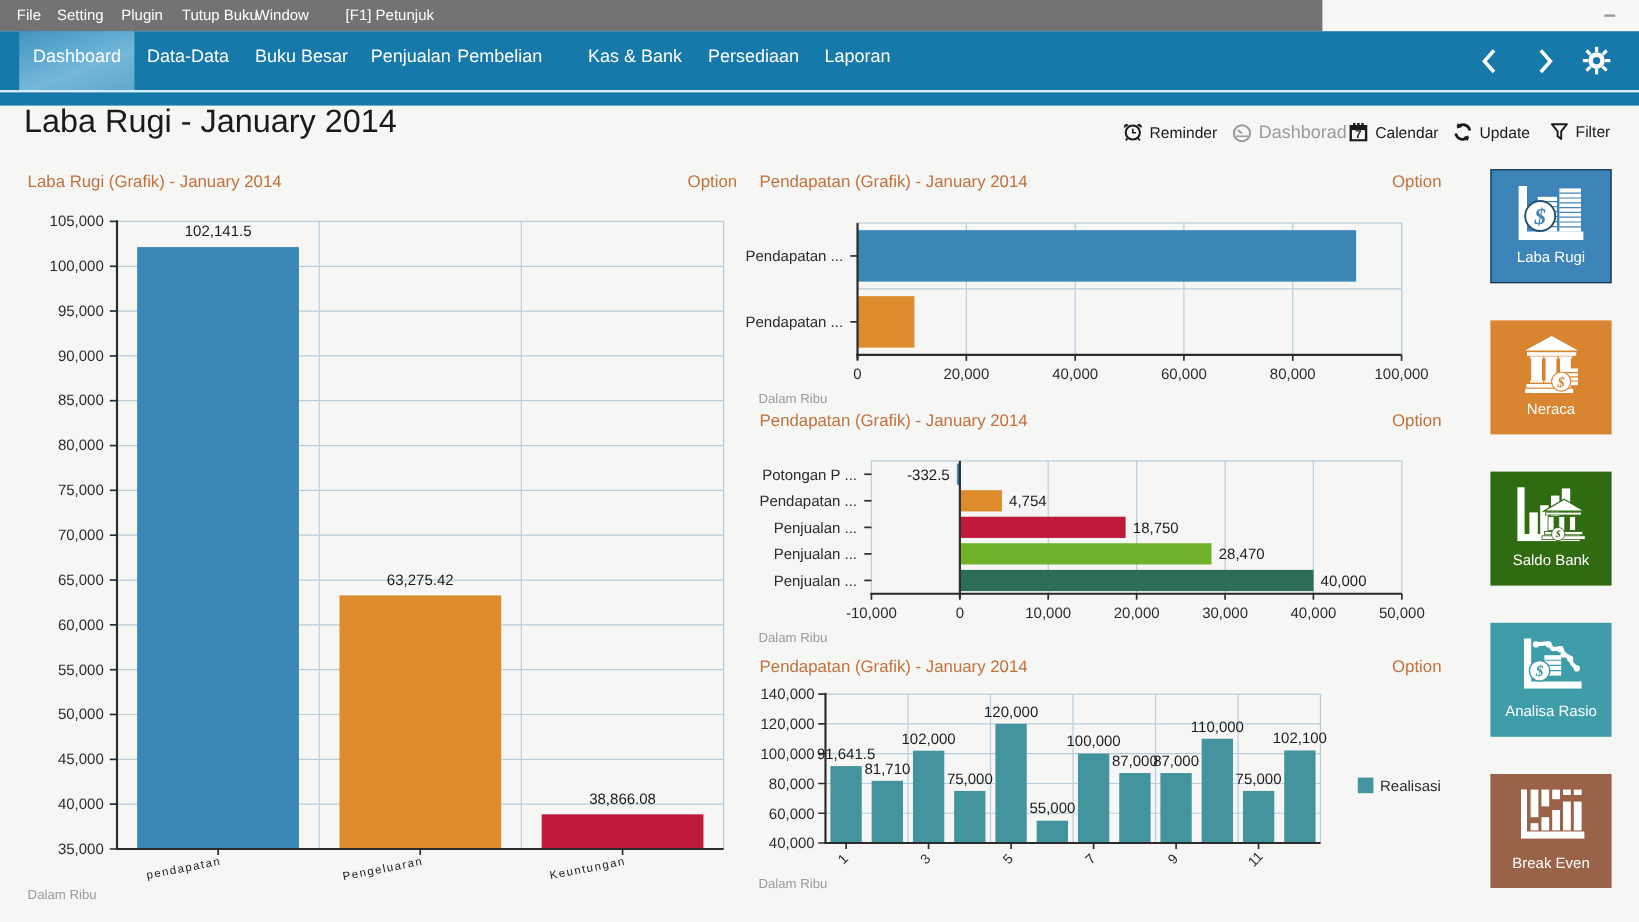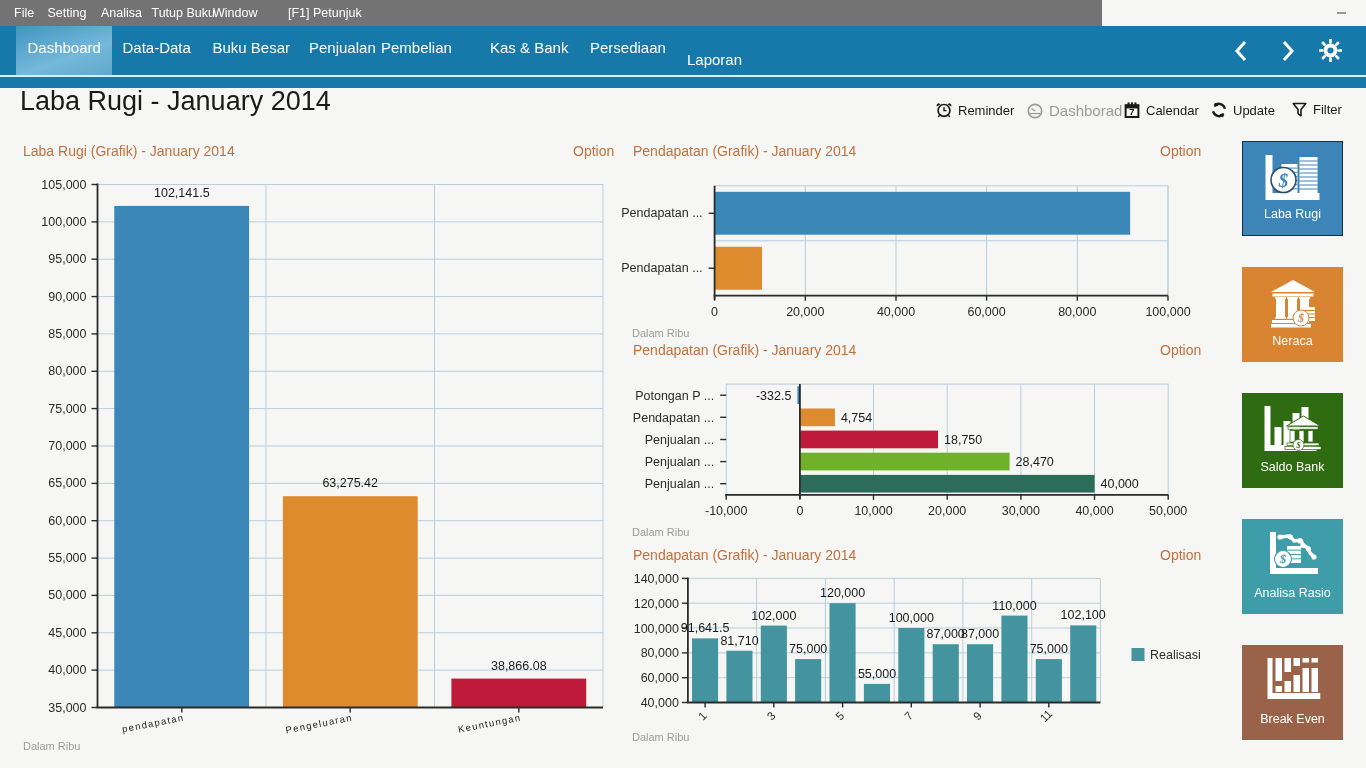--- a/index.html
+++ b/index.html
@@ -3,36 +3,36 @@
 <style>
 *{margin:0;padding:0;box-sizing:border-box;}
 html,body{width:1366px;height:768px;overflow:hidden;background:#f6f6f4;font-family:"Liberation Sans",sans-serif;}
 .otitle{position:absolute;font-size:14px;color:#c1713d;}
 .dalam{position:absolute;font-size:11px;color:#9b9b9b;}
 </style></head>
 <body>
 <div style="position:absolute;left:0;top:0;width:1102px;height:26px;background:#737373;">
     <span style="position:absolute;left:14px;top:6px;font-size:12.5px;color:#fff;">File</span>
     <span style="position:absolute;left:47.5px;top:6px;font-size:12.5px;color:#fff;">Setting</span>
-    <span style="position:absolute;left:101px;top:6px;font-size:12.5px;color:#fff;">Analisa</span>
+    <span style="position:absolute;left:101px;top:6px;font-size:12.5px;color:#fff;">Plugin</span>
     <span style="position:absolute;left:151.5px;top:6px;font-size:12.5px;color:#fff;">Tutup Buku</span>
     <span style="position:absolute;left:213px;top:6px;font-size:12.5px;color:#fff;">Window</span>
     <span style="position:absolute;left:288px;top:6px;font-size:12.5px;color:#fff;">[F1] Petunjuk</span>
     <div style="position:absolute;left:1337px;top:12px;width:9px;height:2px;background:#9a9a9a;"></div>
   </div>
 <div style="position:absolute;left:0;top:26px;width:1366px;height:62px;background:#1779aa;">
     <div style="position:absolute;left:16px;top:0;width:96px;height:49px;background:linear-gradient(160deg,#4195c1 0%,#74b8da 60%,#5fa9cd 100%);"></div>
     <span style="position:absolute;left:27.5px;top:13px;font-size:15px;color:#fff;">Dashboard</span>
     <span style="position:absolute;left:122.5px;top:13px;font-size:15px;color:#fff;">Data-Data</span>
     <span style="position:absolute;left:212.5px;top:13px;font-size:15px;color:#fff;">Buku Besar</span>
     <span style="position:absolute;left:309px;top:13px;font-size:15px;color:#fff;">Penjualan</span>
     <span style="position:absolute;left:381px;top:13px;font-size:15px;color:#fff;">Pembelian</span>
     <span style="position:absolute;left:490px;top:13px;font-size:15px;color:#fff;">Kas &amp; Bank</span>
     <span style="position:absolute;left:590px;top:13px;font-size:15px;color:#fff;">Persediaan</span>
-    <span style="position:absolute;left:687px;top:13px;font-size:15px;color:#fff;margin-top:12px;">Laporan</span>
+    <span style="position:absolute;left:687px;top:13px;font-size:15px;color:#fff;">Laporan</span>
     <svg style="position:absolute;left:1233px;top:14px;" width="16" height="22" viewBox="0 0 16 22">
       <path d="M12 2 L4 11 L12 20" fill="none" stroke="#fff" stroke-width="3"></path>
     </svg>
     <svg style="position:absolute;left:1280px;top:14px;" width="16" height="22" viewBox="0 0 16 22">
       <path d="M4 2 L12 11 L4 20" fill="none" stroke="#fff" stroke-width="3"></path>
     </svg>
     <svg style="position:absolute;left:1319px;top:13px;" width="23" height="23" viewBox="0 0 24 24">
       <g fill="#fff">
         <circle cx="12" cy="12" r="7.2"></circle>
         <rect x="10.6" y="-0.4" width="2.8" height="5" rx="0.6" transform="rotate(0 12 12)"></rect>

